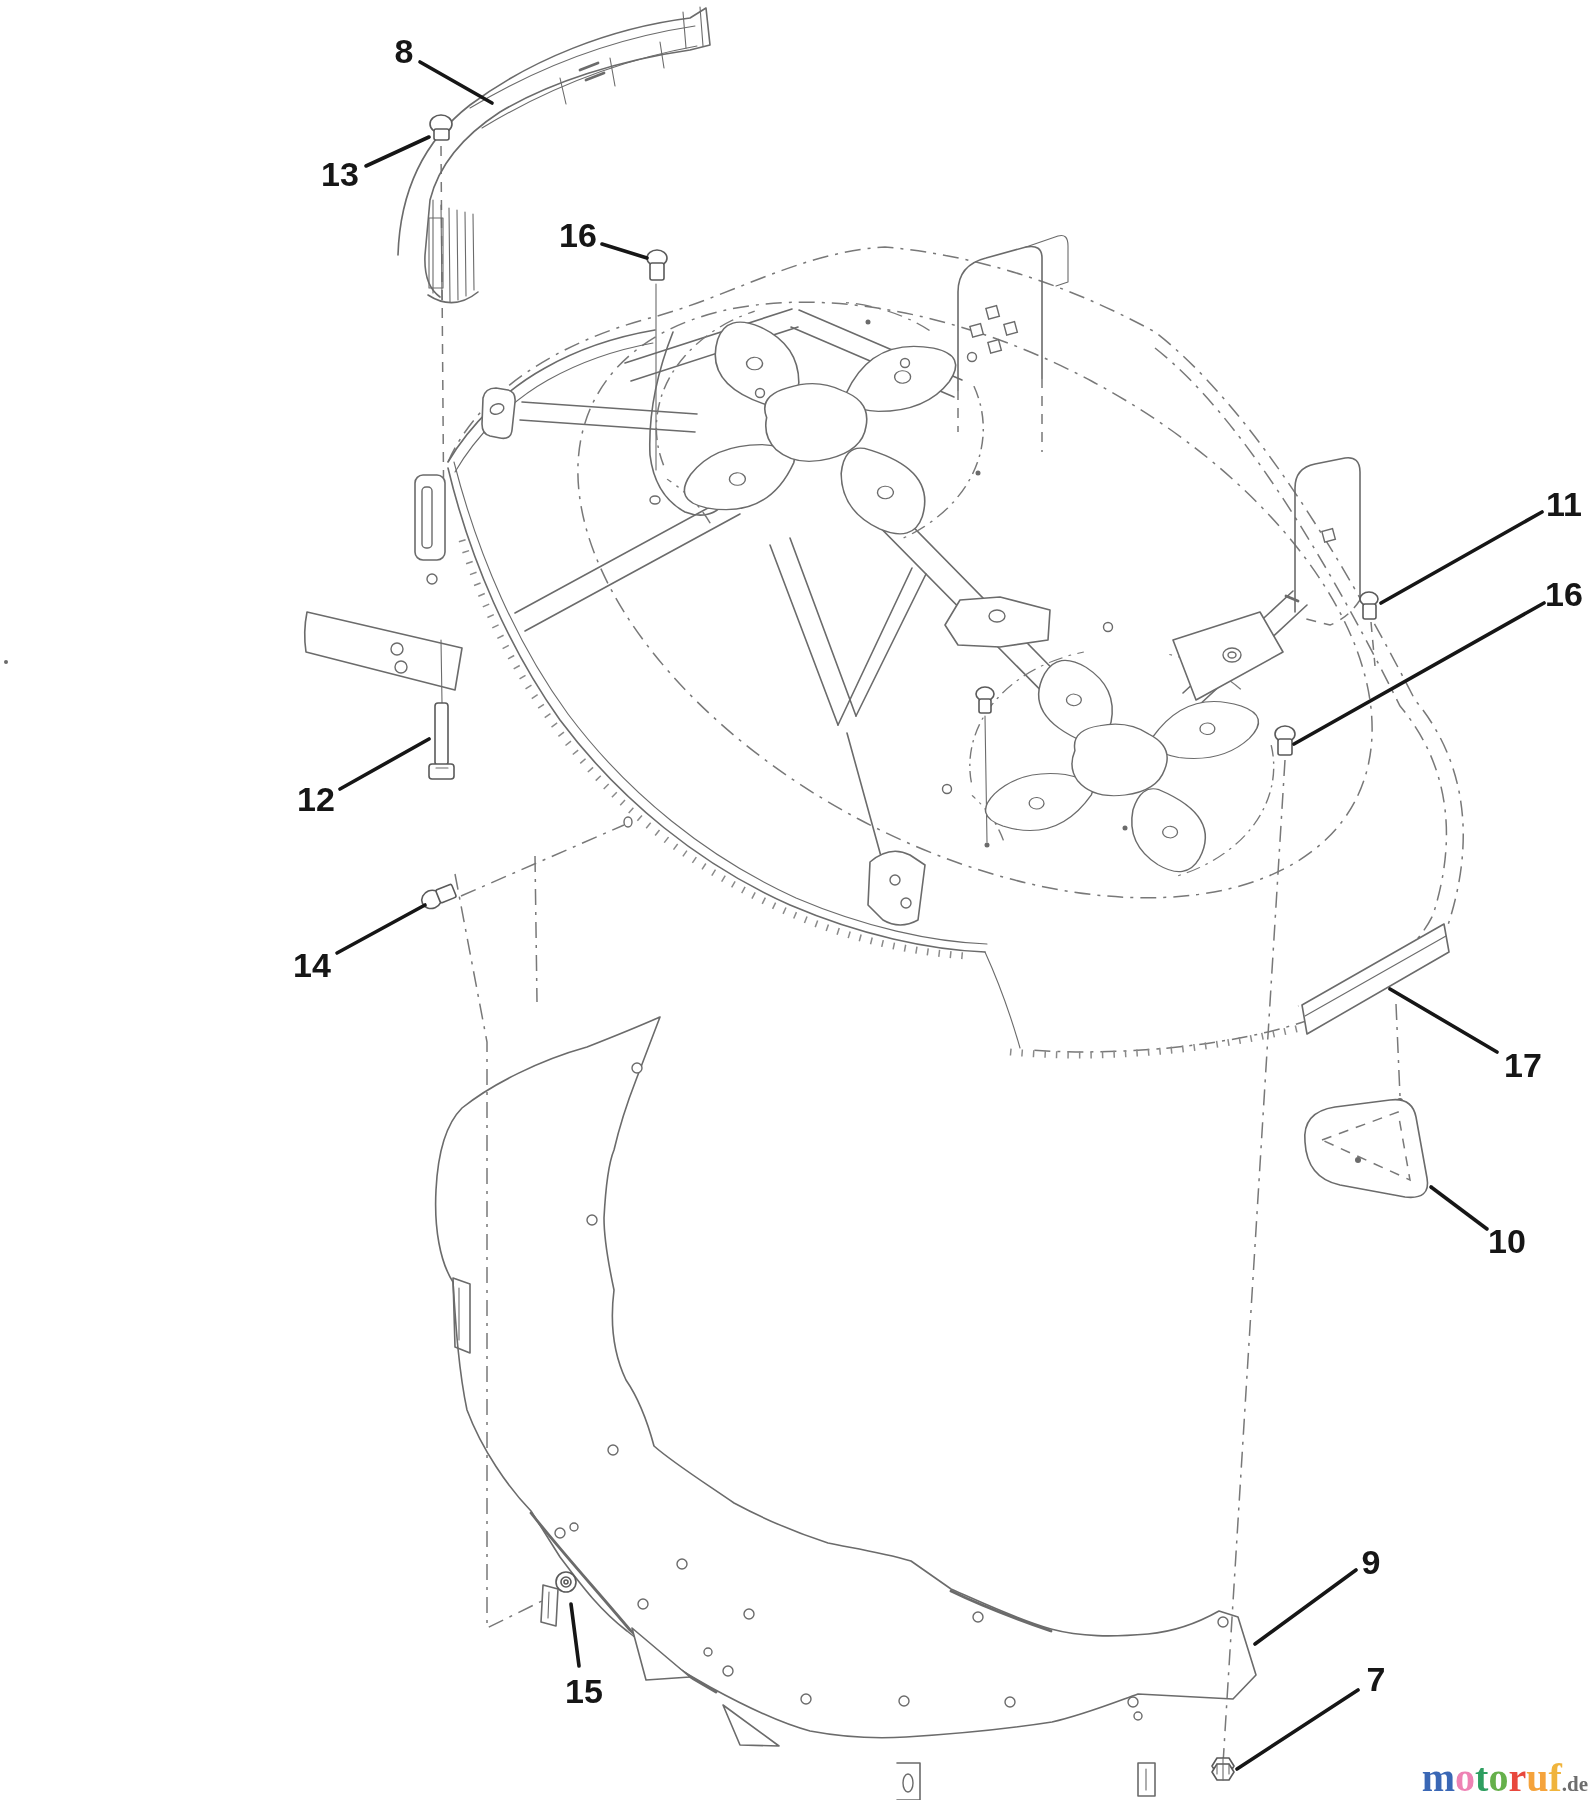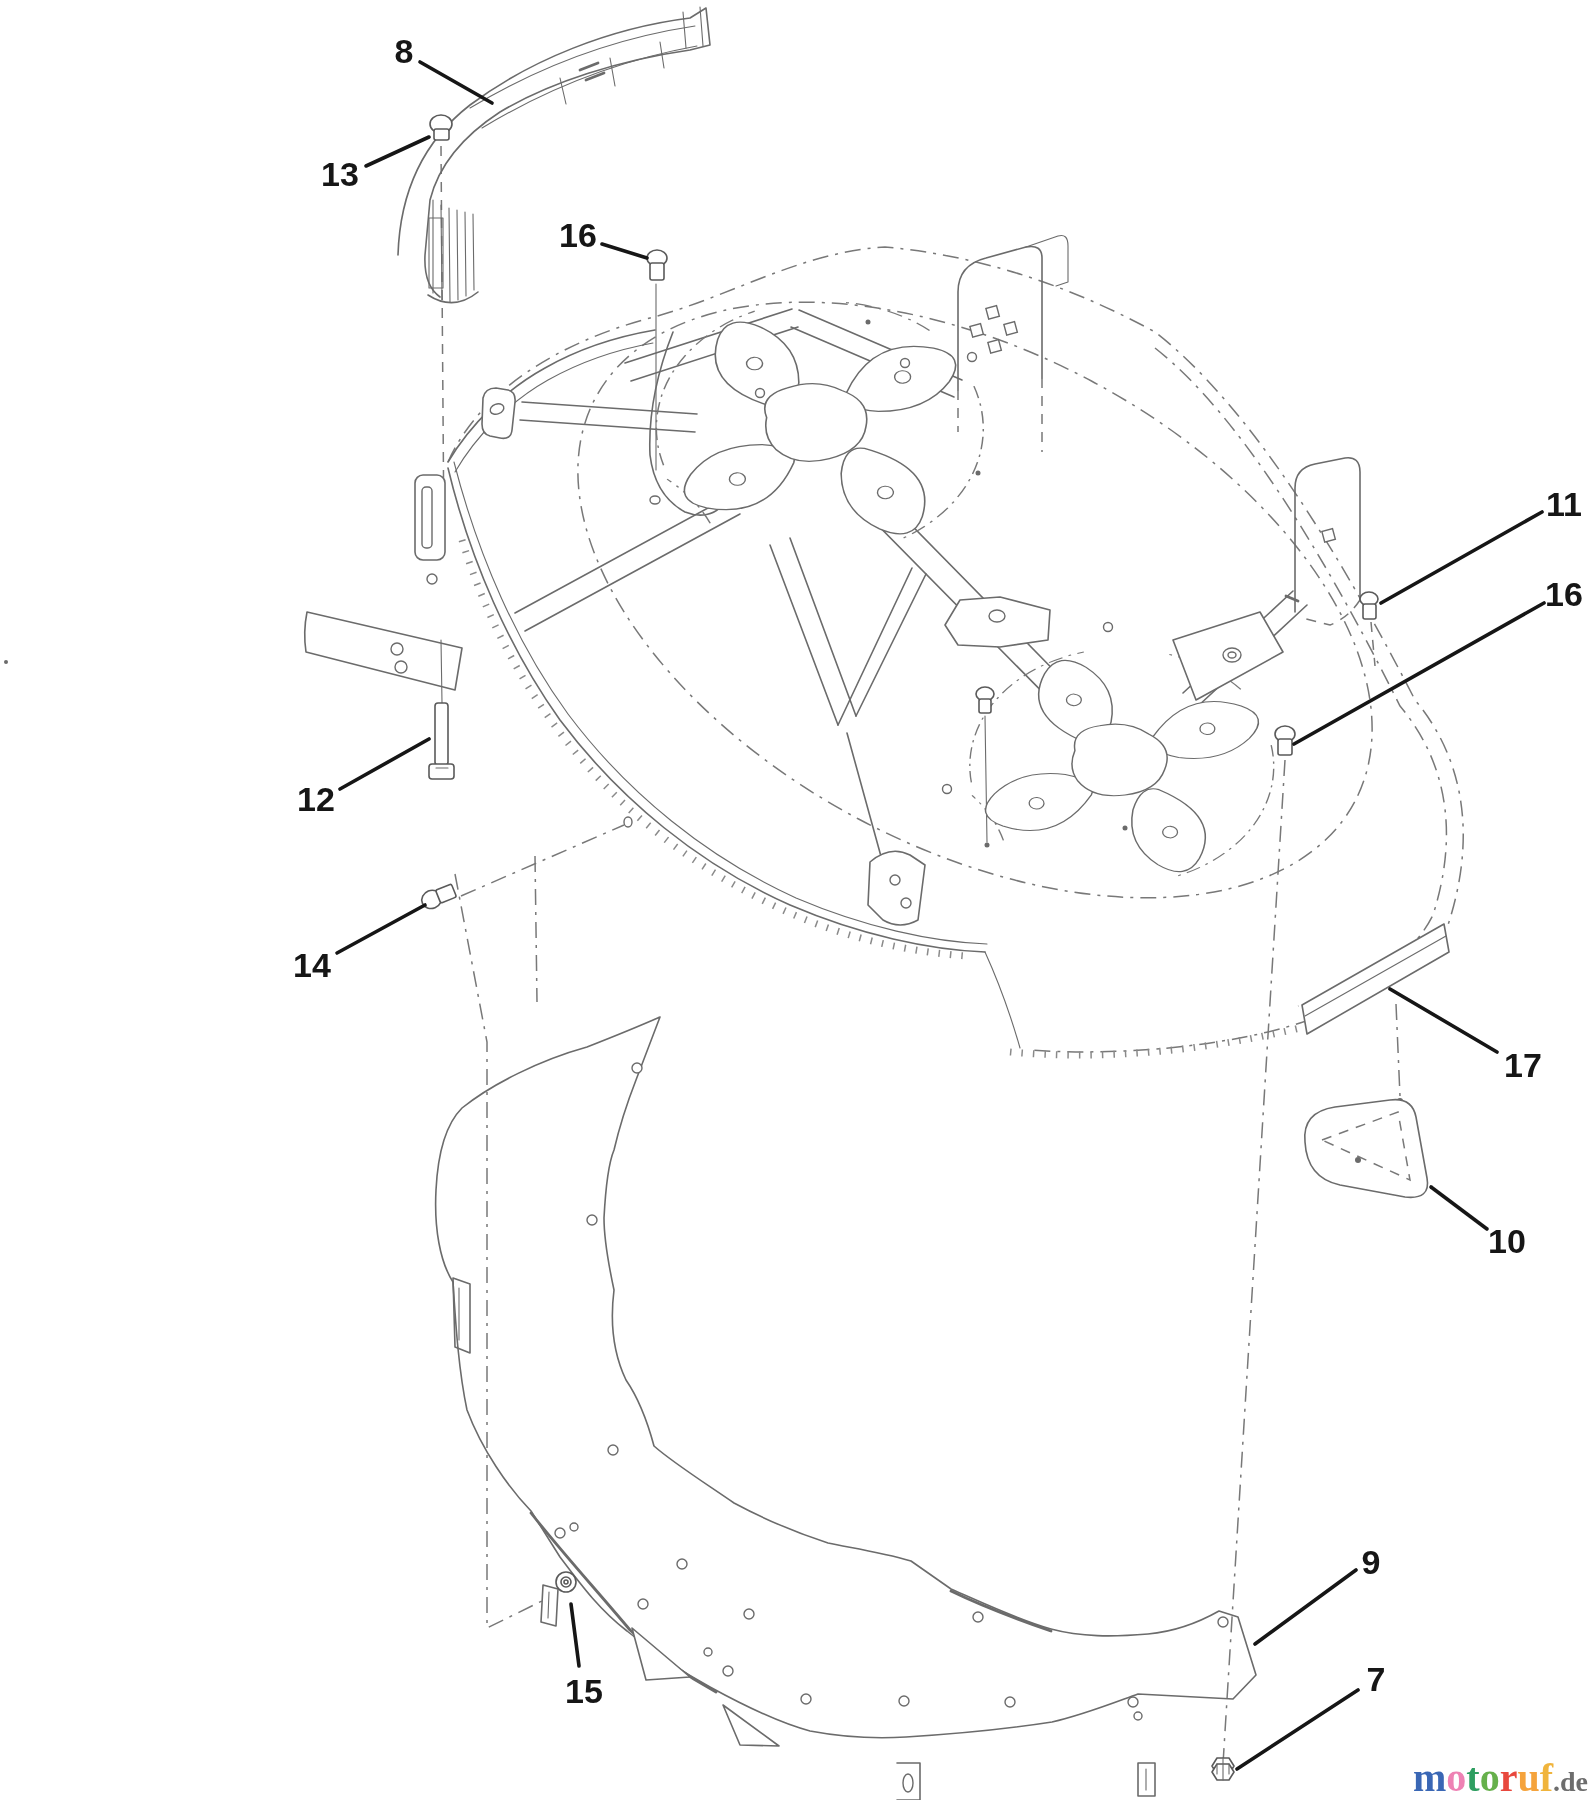--- a/index.html
+++ b/index.html
@@ -14,21 +14,21 @@
   .dot{fill:#6b6b6b;stroke:none;}
   .dashdot{fill:none;stroke:#787878;stroke-width:1.5;stroke-dasharray:16 7 3 7;}
   .dash{fill:none;stroke:#787878;stroke-width:1.5;stroke-dasharray:10 8;}
   .tick{fill:none;stroke:#8a8a8a;stroke-width:7;stroke-dasharray:1.5 10;}
   .leader{stroke:#161616;stroke-width:3.6;stroke-linecap:round;fill:none;}
   .callout{font:bold 34px "Liberation Sans",sans-serif;fill:#161616;text-anchor:middle;}
   .fast{fill:#fff;stroke:#5a5a5a;stroke-width:1.6;stroke-linejoin:round;}
   #watermark{position:absolute;right:6px;bottom:2px;
      font-family:"Liberation Serif",serif;font-weight:bold;font-size:40px;line-height:1;
      white-space:nowrap;user-select:none;}
-  #watermark .suffix{font-size:28px;font-weight:bold;}
+  #watermark .suffix{font-size:21px;font-weight:bold;}
 </style>
 </head>
 <body>
 
 <div id="stage">
 <svg viewBox="0 0 1594 1800" width="1594" height="1800">
 
   <defs>
     <g id="lobe-shape">
       <path class="part" d="M30,-42 Q62,-112 122,-92 Q155,-80 134,-48 Q108,-12 60,-16 Q24,-22 30,-42 Z"></path>

